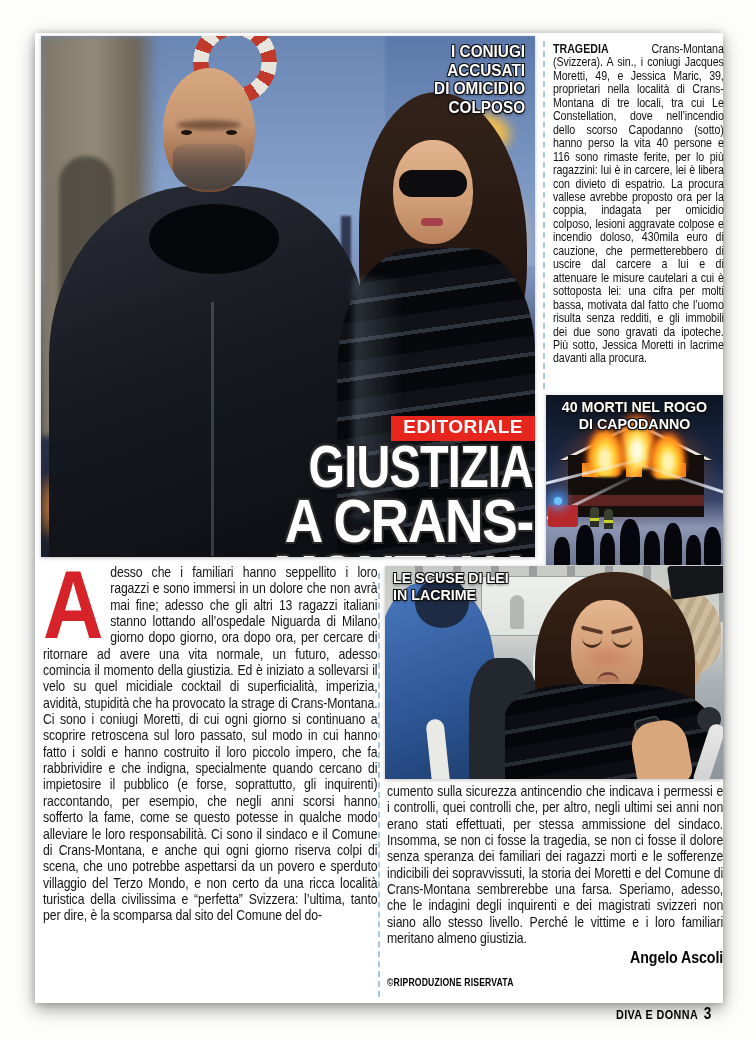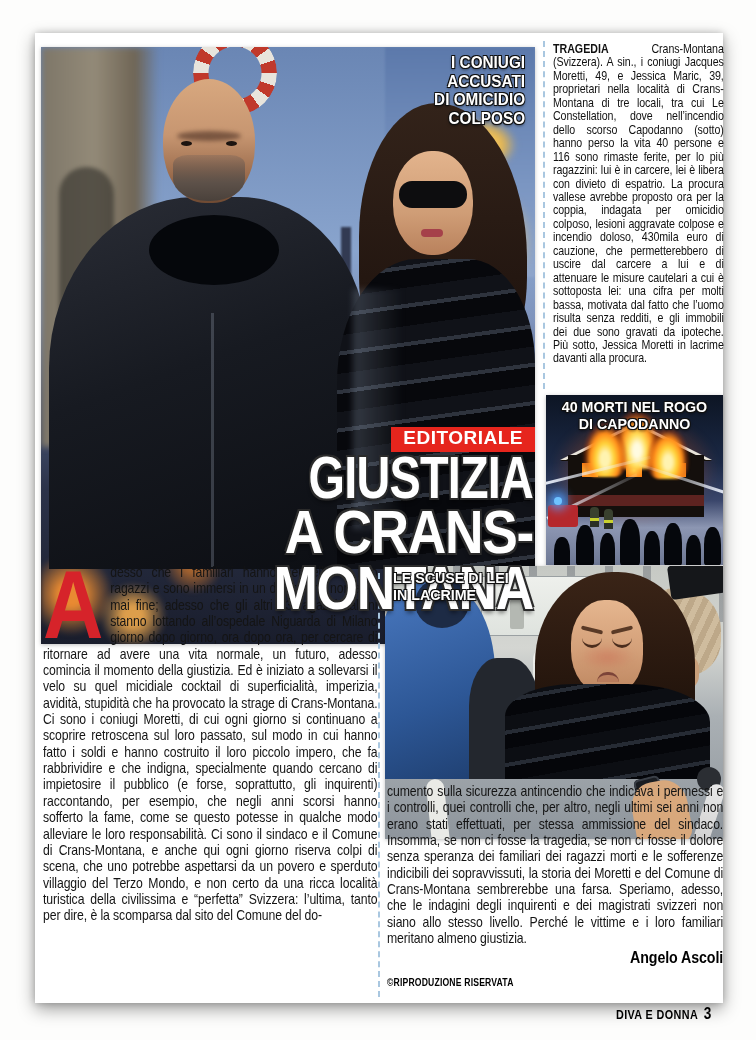--- a/index.html
+++ b/index.html
@@ -16,21 +16,21 @@
 
   
   .logo{position:absolute;left:2px;top:0;width:124px;height:106px;z-index:9;
         background:radial-gradient(120% 120% at 20% 15%,#d3242b 0%,#c0151c 70%,#a50f16 100%);
         border-radius:0 46% 60% 46% / 0 50% 62% 50%;
         display:flex;align-items:center;justify-content:center;}
   .logo span{font-family:"Liberation Serif",serif;color:#fff;font-size:44px;
         transform:scale(1,1.08);letter-spacing:0;text-shadow:0 1px 2px rgba(0,0,0,.25);}
 
   
-  #photoMain{left:6px;top:14px;width:494px;height:597px;
+  #photoMain{left:6px;top:3px;width:494px;height:521px;
      background:linear-gradient(180deg,#6a86b4 0%,#89a4cd 34%,#7e93bc 46%,#4f5d7e 58%,#2c3349 74%,#191d2c 100%);}
   .pm-stone{left:0;top:0;width:118px;height:400px;filter:blur(3px);
      background:linear-gradient(90deg,#7d7668 0%,#938a78 45%,#6f6555 80%,rgba(111,101,85,0) 100%);}
   .pm-arch{left:18px;top:120px;width:55px;height:150px;background:#3d3a33;border-radius:28px 28px 0 0;filter:blur(2px);opacity:.7;}
   .pm-bldg{right:0;top:0;width:150px;height:230px;filter:blur(1px);
      background:linear-gradient(180deg,#5c79ab,#7b96c2 60%,#8fa6cc);}
   .pm-win1{right:18px;top:72px;width:74px;height:52px;filter:blur(3px);
      background:radial-gradient(closest-side,#ffdf8a,#e8b74e 60%,rgba(220,160,60,0));}
   .pm-win2{right:4px;top:150px;width:40px;height:90px;filter:blur(4px);
      background:radial-gradient(closest-side,#f4c76a,rgba(220,160,60,0));}
@@ -112,21 +112,21 @@
   .pf-truck{left:2px;top:110px;width:30px;height:22px;background:#b5282c;border-radius:3px;}
   .pf-blu{left:8px;top:102px;width:8px;height:8px;border-radius:50%;background:#6fc2ff;
      box-shadow:0 0 10px 5px rgba(80,160,255,.8);}
   .pf-ff{width:9px;height:20px;border-radius:4px 4px 0 0;
      background:linear-gradient(180deg,#39402e 0 55%,#c9d12e 55% 68%,#2a2f24 68%);}
   .pf-p{background:#05070c;border-radius:46% 46% 8% 8%;}
   .pf-cap{left:0;right:0;top:4px;z-index:6;text-align:center;font-size:15px;line-height:16.5px;
      transform:scaleX(.95);transform-origin:50% 0;}
 
   
-  #photoTears{left:350px;top:533px;width:338px;height:273px;
+  #photoTears{left:350px;top:533px;width:338px;height:213px;
      background:linear-gradient(180deg,#c6c9c4 0%,#d4d6d2 30%,#aab0b4 55%,#8e959c 100%);}
   .pt-winds{left:0;top:0;width:338px;height:56px;
      background:repeating-linear-gradient(90deg,transparent 0 30px,rgba(70,76,88,.35) 30px 38px);}
   .pt-shop{left:96px;top:10px;width:150px;height:60px;border:1px solid #9aa0a2;
      background:linear-gradient(180deg,#eef0ec,#dfe3de);}
   .pt-mann{width:14px;height:34px;top:18px;background:#b4b8b2;border-radius:7px 7px 2px 2px;}
   .pt-car{left:148px;top:78px;width:118px;height:64px;border-radius:16px 16px 6px 6px;
      background:linear-gradient(180deg,#f4f5f2,#dfe1dc 70%,#c8cac4);}
   .pt-ws{left:14px;top:6px;width:88px;height:24px;background:#3c4650;border-radius:10px 10px 4px 4px;}
   .pt-band{left:6px;top:36px;width:104px;height:10px;background:#e8762a;border-radius:4px;}

